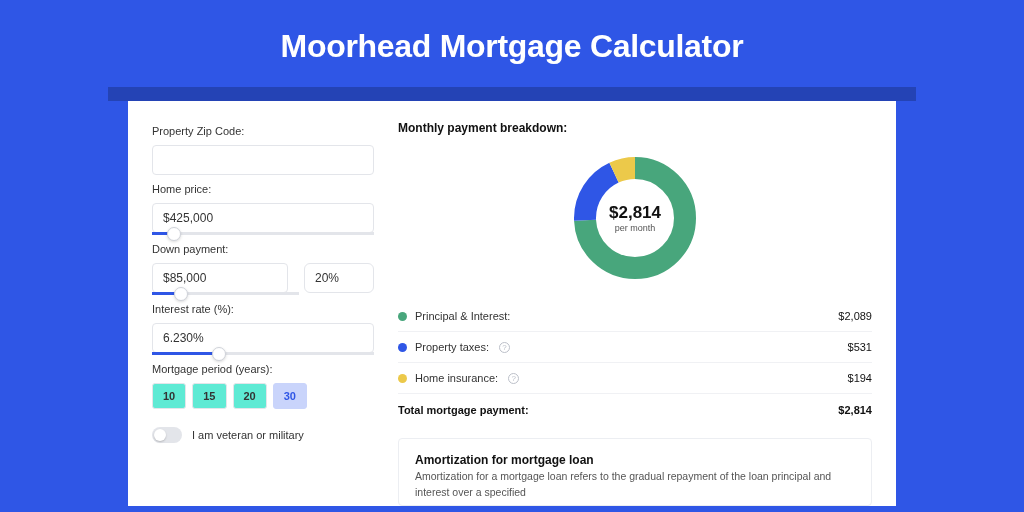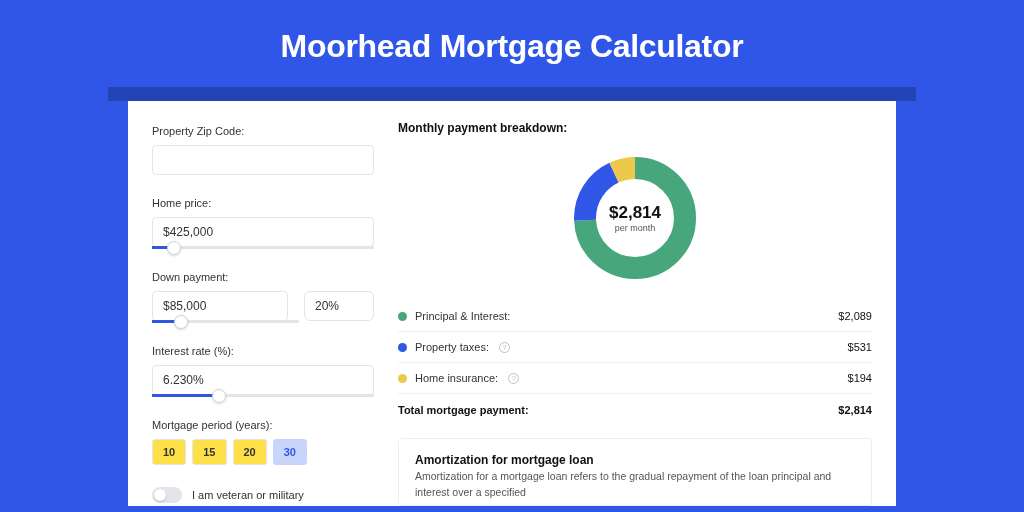--- a/index.html
+++ b/index.html
@@ -45,21 +45,21 @@
   .text-input {
     width: 100%;
     border: 1px solid #e3e5ea;
     border-radius: 4px;
     height: 30px;
     font-size: 12px;
     padding: 0 10px;
     color: #333;
     background: #fff;
   }
-  .field-group { margin-bottom: 22px; position: relative; }
+  .field-group { margin-bottom: 8px; position: relative; }
   .slider-track {
     height: 3px;
     background: #e3e5ea;
     position: relative;
     margin-top: -1px;
   }
   .slider-fill {
     position: absolute;
     left: 0; top: 0; bottom: 0;
     background: #2f56e6;
@@ -73,21 +73,21 @@
     border: 1px solid #d0d3da;
     box-shadow: 0 1px 3px rgba(0,0,0,0.15);
     transform: translate(-50%, -50%);
   }
   .dp-row { display: flex; gap: 16px; }
   .dp-amount { flex: 1; }
   .dp-pct { width: 70px; border-radius: 6px; }
   .period-row { display: flex; gap: 6px; }
   .period-btn {
     border: 1px solid #e3e5ea;
-    background: #fde047;
+    background: #5eead4;
     font-size: 11px;
     font-weight: 600;
     color: #333;
     padding: 6px 10px;
     border-radius: 3px;
     cursor: pointer;
   }
   .period-btn.active {
     background: #c9d4fb;
     border-color: #c9d4fb;

